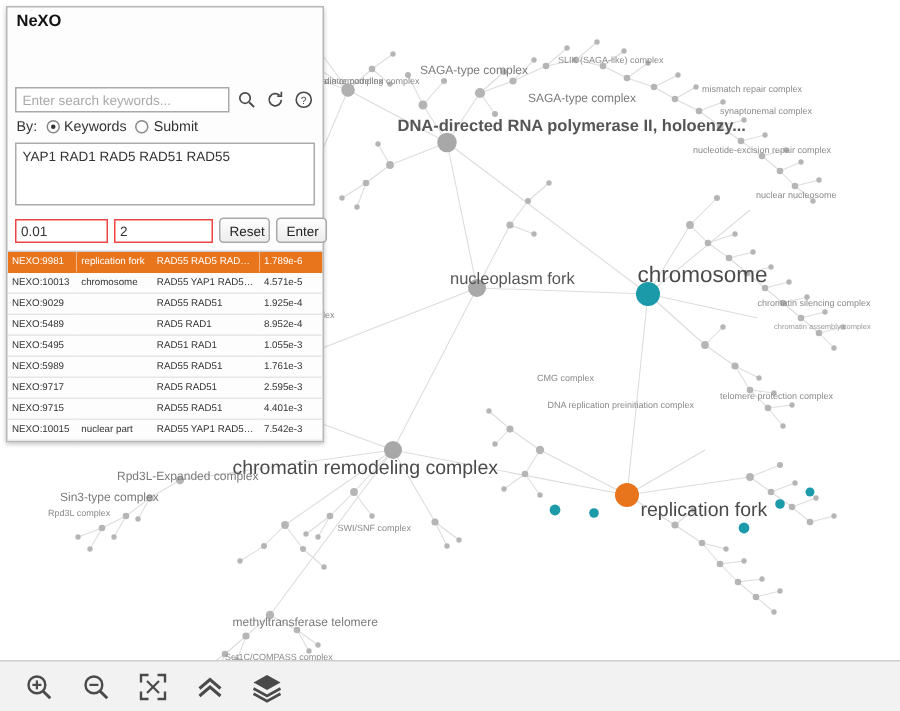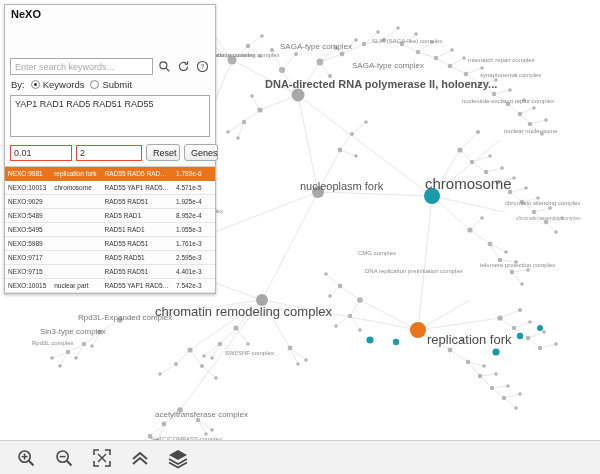--- a/index.html
+++ b/index.html
@@ -572,21 +572,21 @@
       <div class="node-label lbl-s" style="left: 505px; top: 200px;">chromatin silencing complex</div>
       <div class="node-label lbl-xs" style="left: 516px; top: 215px;">chromatin assembly complex</div>
       <div class="node-label lbl-s" style="left: 358px; top: 250px;">CMG complex</div>
       <div class="node-label lbl-s" style="left: 365px; top: 268px;">DNA replication preinitiation complex</div>
       <div class="node-label lbl-s" style="left: 480px; top: 262px;">telomere protection complex</div>
       <div class="node-label lbl-m" style="left: 78px; top: 313px;">Rpd3L-Expanded complex</div>
       <div class="node-label lbl-m" style="left: 40px; top: 327px;">Sin3-type complex</div>
       <div class="node-label lbl-s" style="left: 32px; top: 340px;">Rpd3L complex</div>
       <div class="node-label lbl-s" style="left: 225px; top: 350px;">SWI/SNF complex</div>
       <div class="node-label lbl-s" style="left: 110px; top: 208px;">H4/H2A histone acetyltransferase complex</div>
-      <div class="node-label lbl-m" style="left: 155px; top: 410px;">acetyltransferase complex</div>
+      <div class="node-label lbl-m" style="left: 155px; top: 410px;">methyltransferase telomere</div>
       <div class="node-label lbl-s" style="left: 150px; top: 436px;">Set1C/COMPASS complex</div>
       <div class="node-label lbl-xs" style="left: 104px; top: 182px;">nuclear euchromatin</div>
       <div class="node-label lbl-xs" style="left: 86px; top: 196px;">nuclear heterochromatin</div>
     </div>
 
   <div id="panel">
 
     <div id="panel-title">NeXO</div>
 
     <div class="search-row">
@@ -623,21 +623,21 @@
       </span>
     </div>
 
 
     <textarea id="term-box" style="">YAP1 RAD1 RAD5 RAD51 RAD55</textarea>
 
     <div class="params-row">
       <input class="param-input" type="text" value="0.01" style="">
       <input class="param-input wide" type="text" value="2" style="">
       <button class="btn">Reset</button>
-      <button class="btn">Genes</button>
+      <button class="btn">Enter</button>
     </div>
 
     <div id="results">
       <table class="res">
         <tbody id="results-body">
             <tr class="sel">
               <td class="c1">NEXO:9981</td>
               <td class="c2">replication fork</td>
               <td class="c3">RAD55 RAD5 RAD51 RAD1</td>
               <td class="c4">1.789e-6</td>

